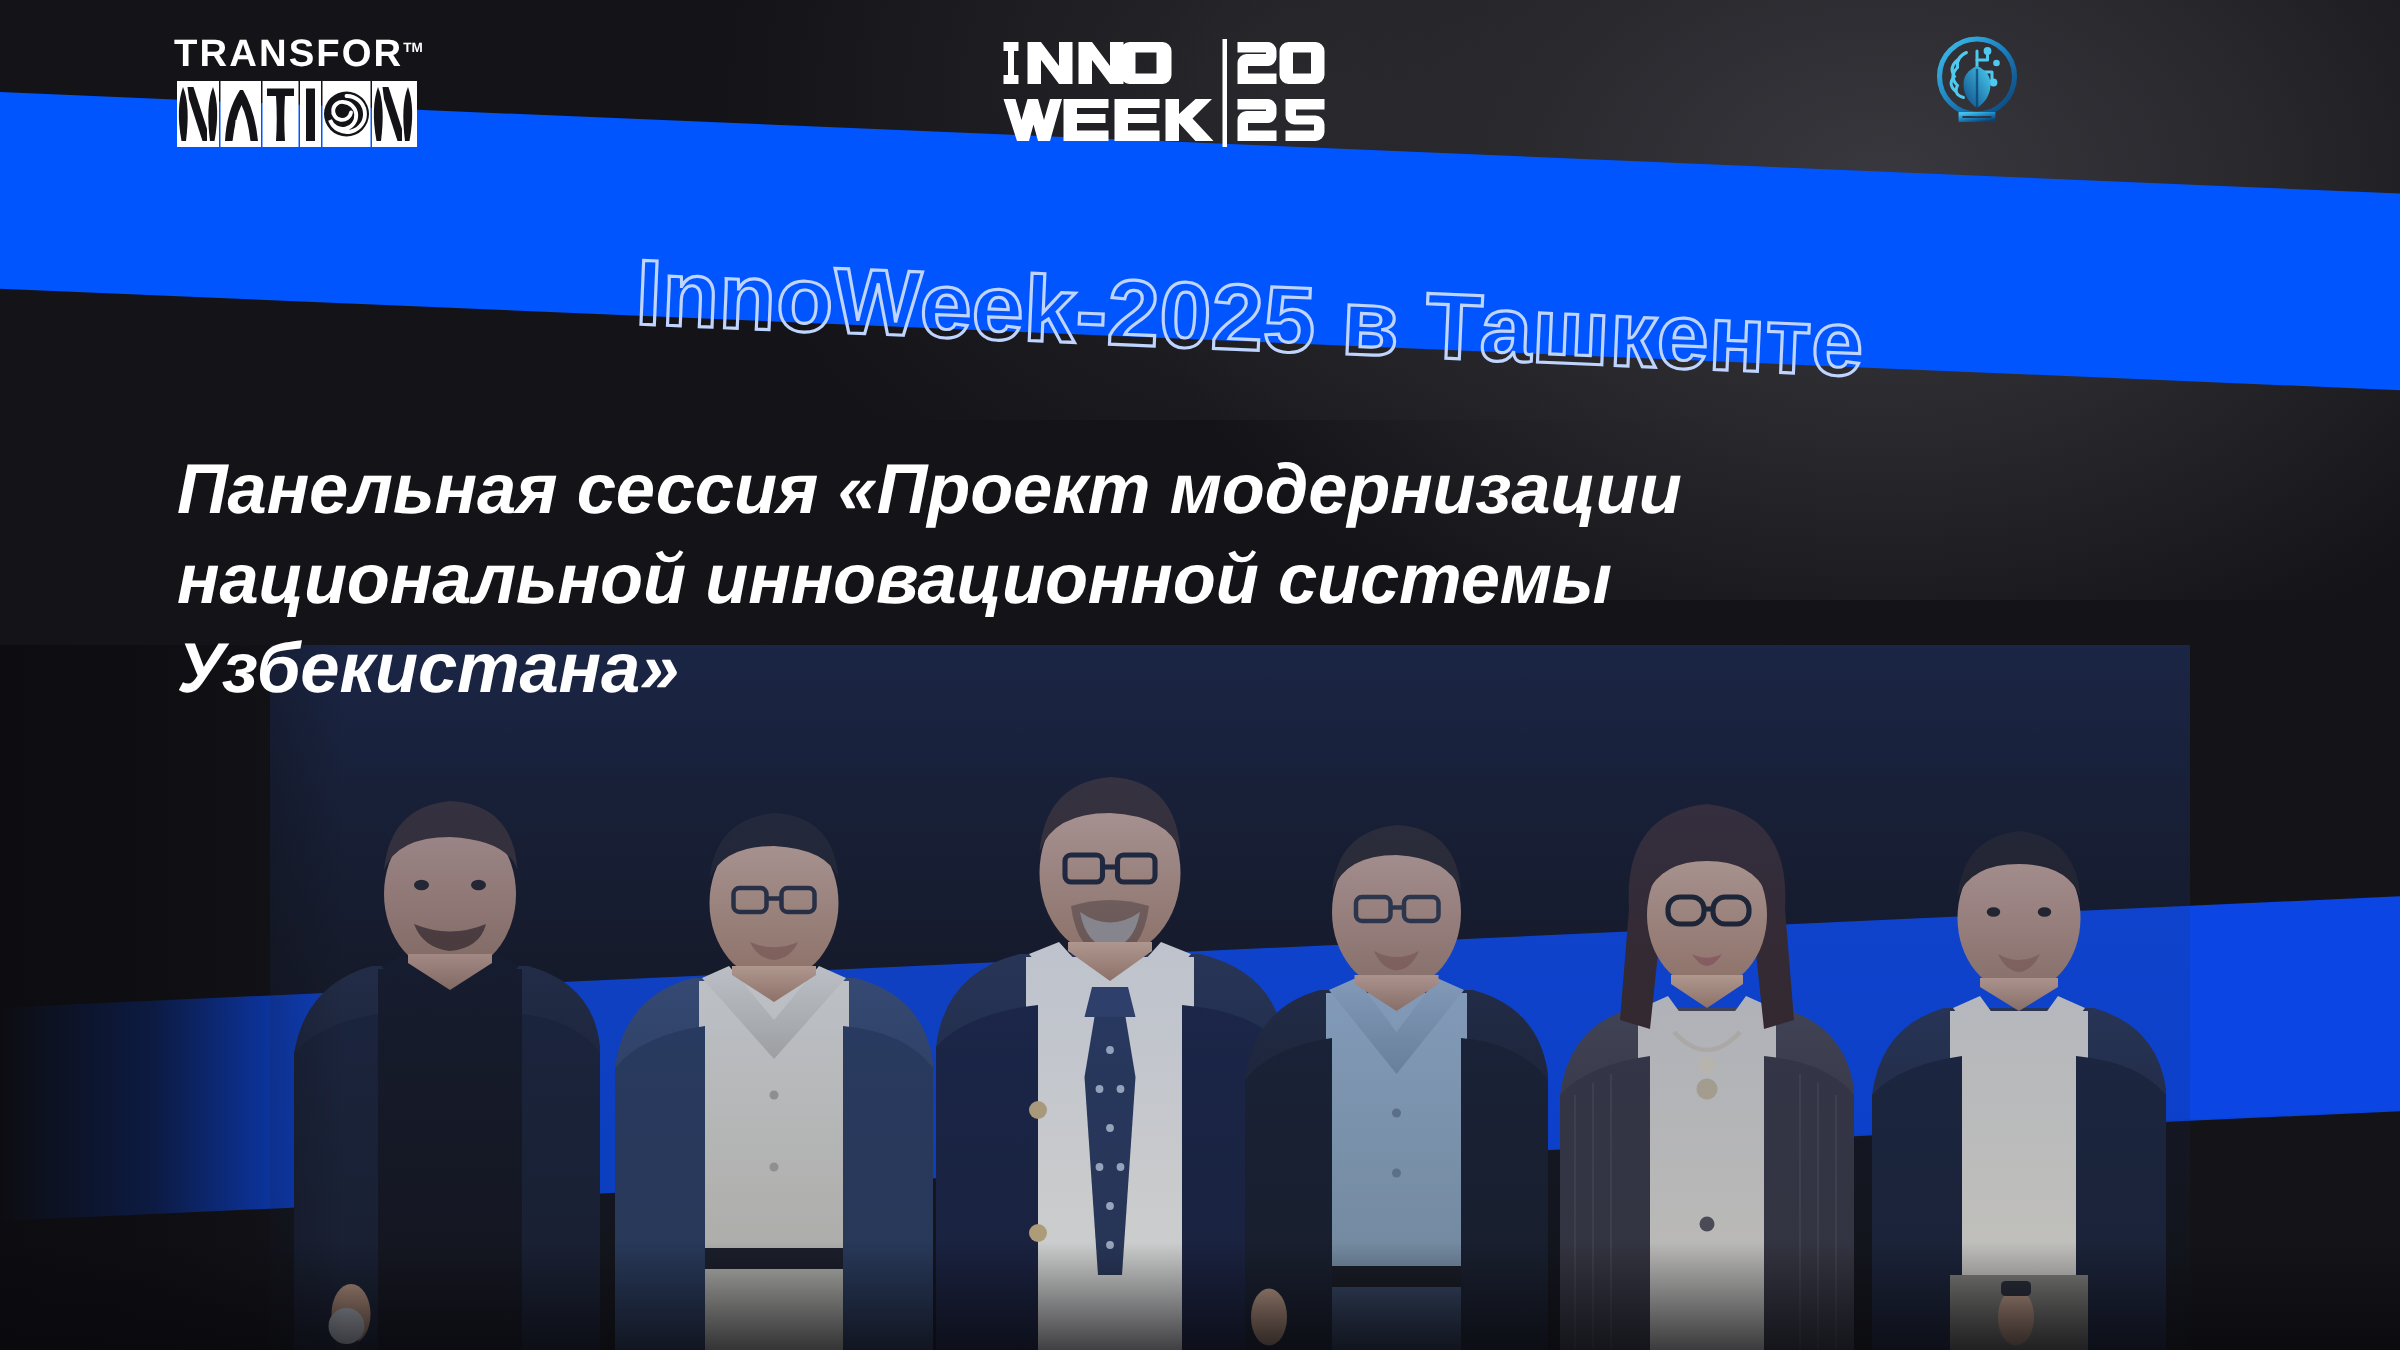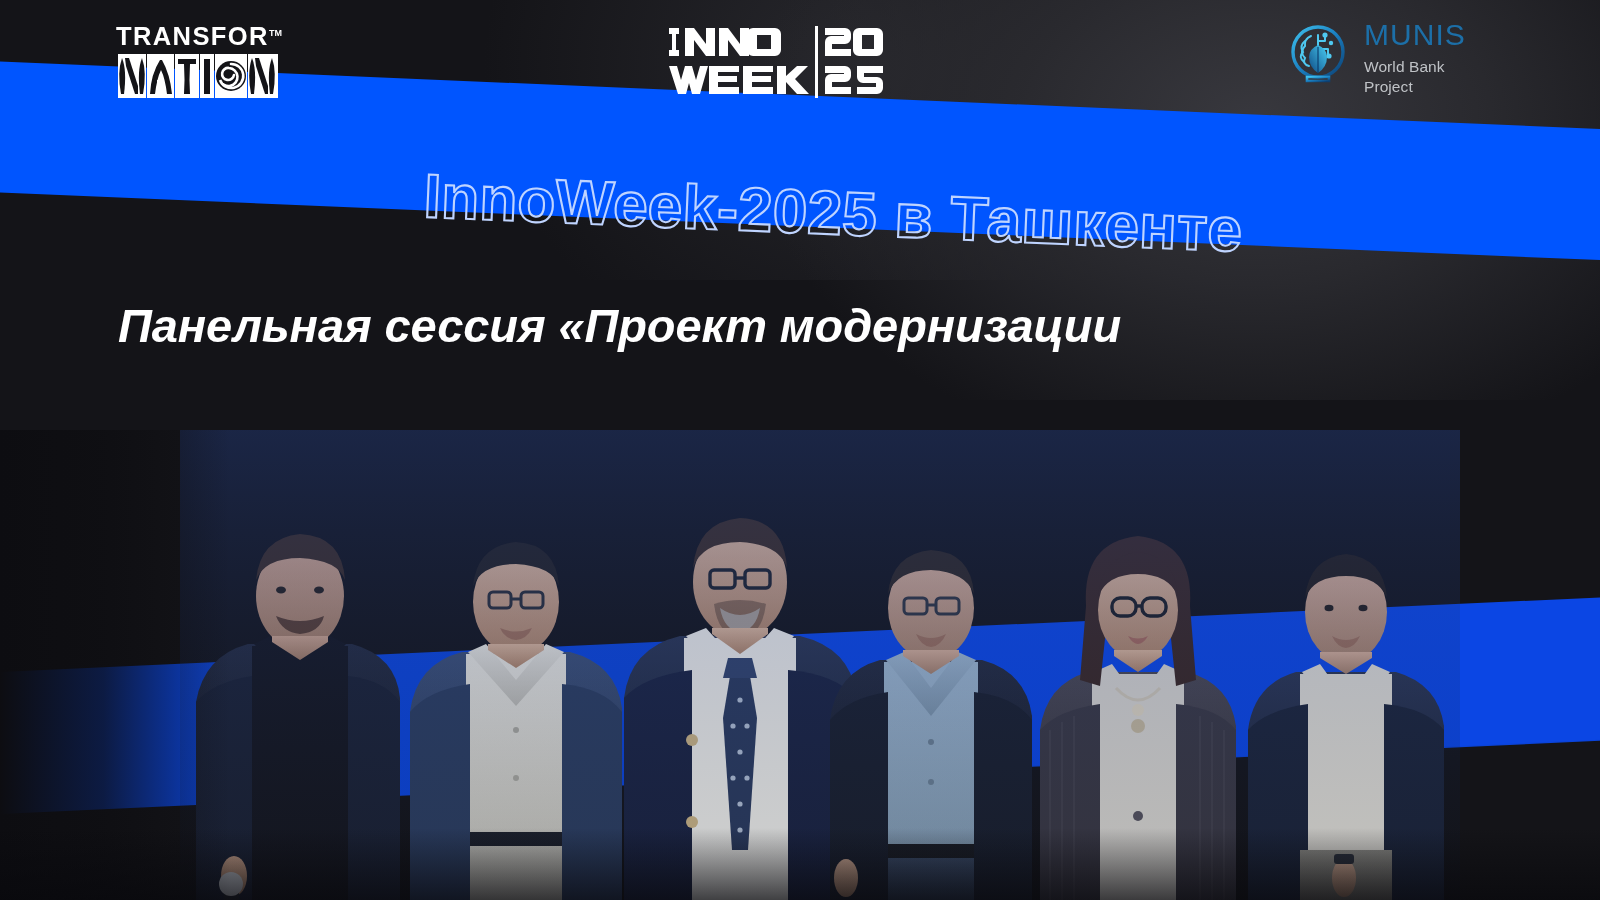--- a/index.html
+++ b/index.html
@@ -494,29 +494,24 @@
           <circle cx="40" cy="14" r="2.6"></circle>
             <circle cx="44" cy="35" r="2.6"></circle>
           <circle cx="39" cy="35" r="2"></circle>
             <circle cx="46" cy="22" r="2.2"></circle>
           <circle cx="33" cy="44" r="2"></circle>
         </g>
 
         <path d="M33 52 q-9 -6 -9 -16 q0 -8 9 -12 q9 4 9 12 q0 10 -9 16 Z" fill="url(#leafG)"></path>
         <path d="M33 26 v26" stroke="#0a3a6b" stroke-width="1.6" fill="none" opacity=".7"></path>
       </svg>
-      <div class="munis-text">
-        <div class="munis-name">MUNIS</div>
-        <div class="munis-sub">
-          <div>World Bank</div>
-          <div>Project</div>
-        </div>
-      </div>
     </div>
   </div>
 
   <div class="headline">InnoWeek-2025 в Ташкенте</div>
 
   <div class="title">
     <span class="ln">Панельная сессия «Проект модернизации</span>
+    <span class="ln">национальной инновационной системы</span>
+    <span class="ln">Узбекистана»</span>
   </div>
 
 </div>
 
 </body></html>

